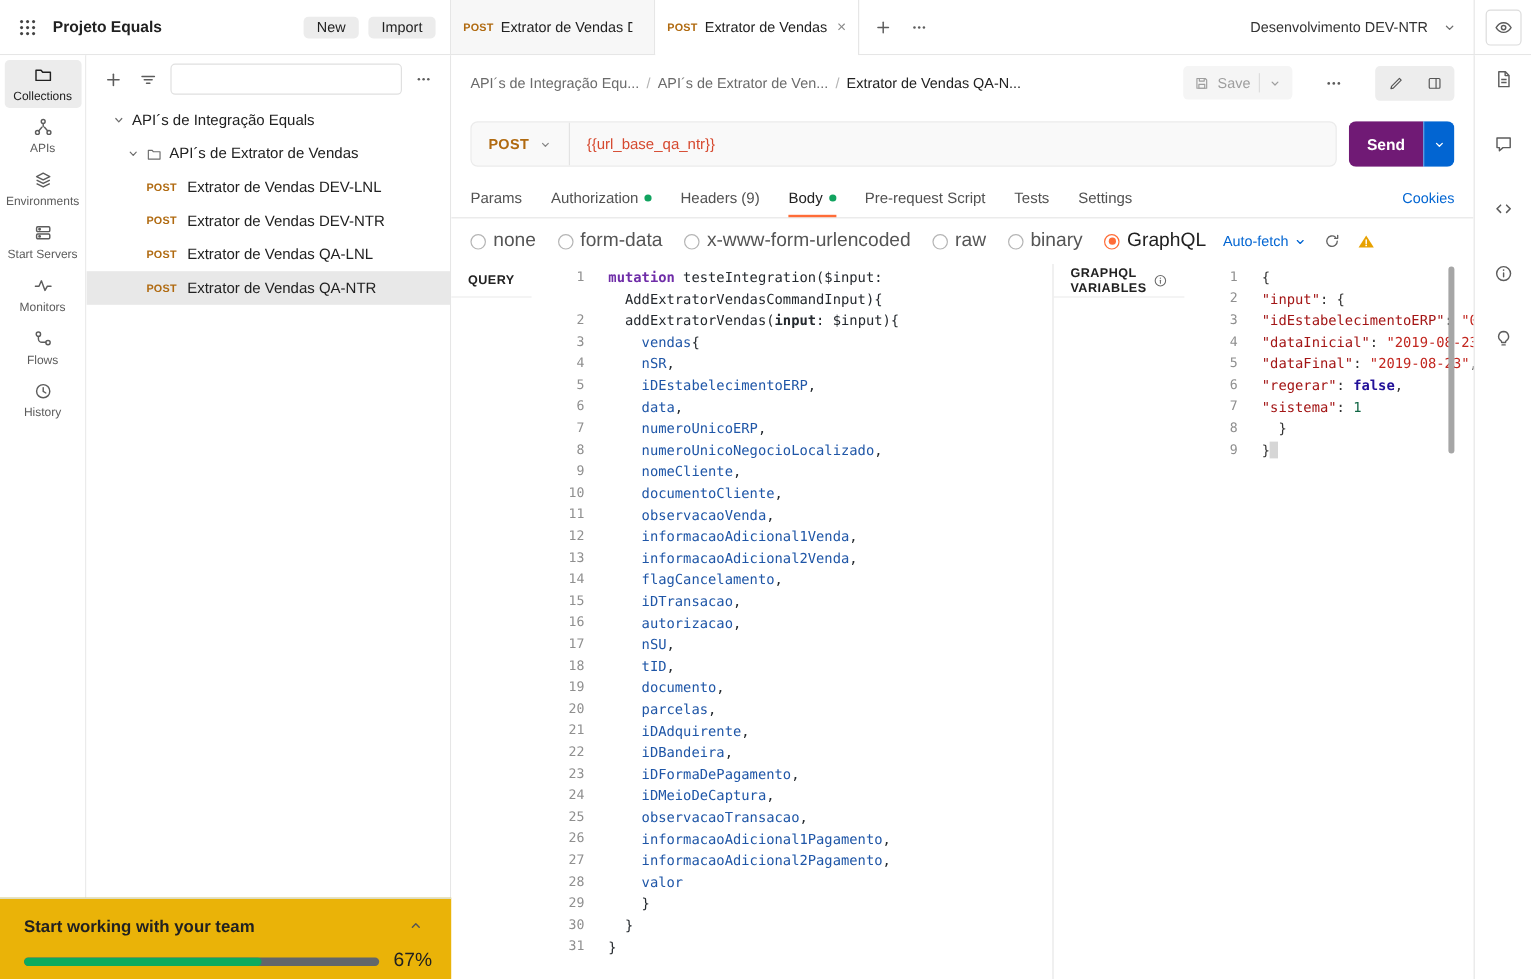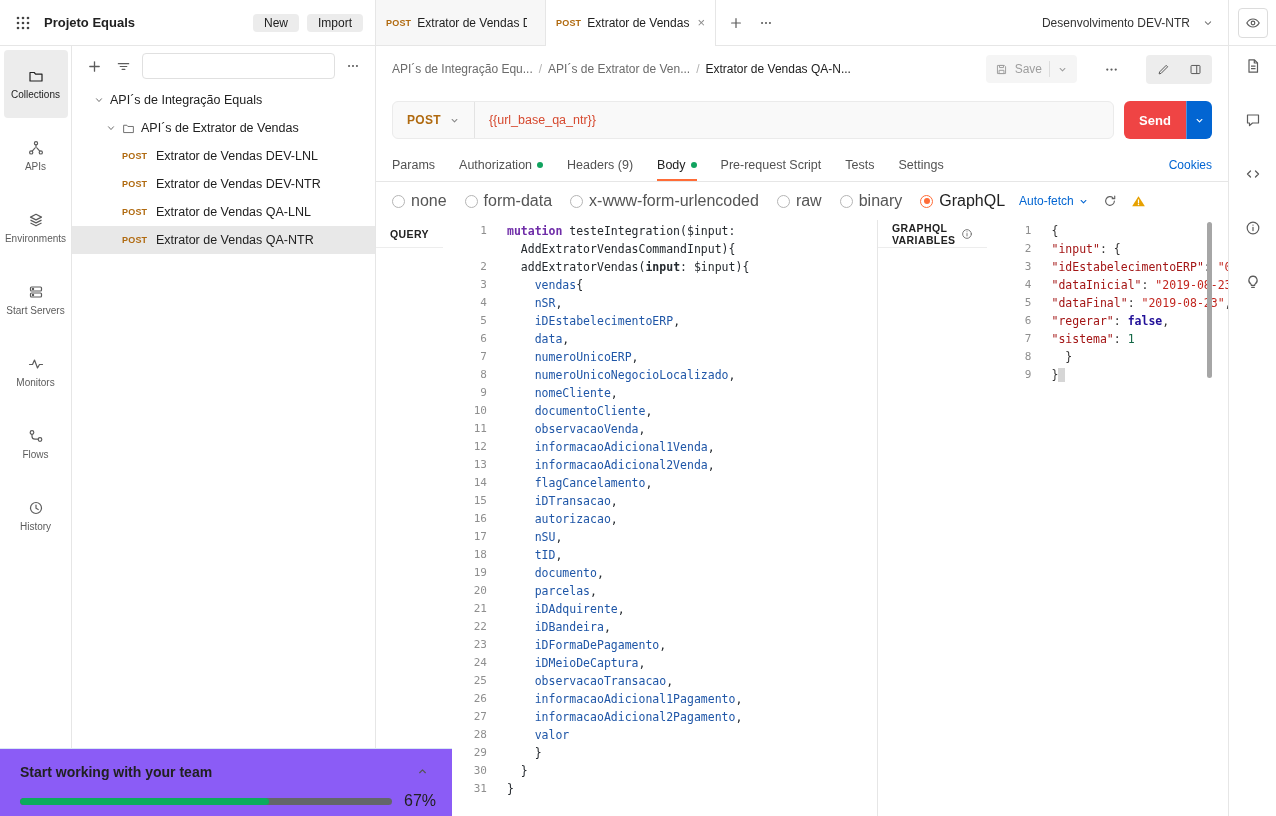--- a/index.html
+++ b/index.html
@@ -26,39 +26,39 @@
   .tab-close { margin-left:auto; color:#8a8a8a; font-size:13px; line-height:1; }
   .tab-strip-actions { display:flex; align-items:center; gap:10px; padding:0 10px; }
   .tb-env { margin-left:auto; display:flex; align-items:center; gap:12px; padding:0 14px; font-size:12px; color:#333; }
   .tb-eye { width:48px; flex:0 0 48px; border-left:1px solid #e6e6e6; display:flex; align-items:center; justify-content:center; }
   .eye-btn { width:30px; height:30px; border:1px solid #dcdcdc; background:#fff; border-radius:4px; display:flex; align-items:center; justify-content:center; color:#5c5c5c; }
 
   
   .ws { flex:1; display:flex; min-height:0; position:relative; }
 
   .rail { width:72px; flex:0 0 72px; border-right:1px solid #e6e6e6; padding-top:4px; display:flex; flex-direction:column; align-items:center; background:#fff; }
-  .rail-item { width:64px; height:68px; margin-bottom:4px; border-radius:4px; display:flex; flex-direction:column; align-items:center; justify-content:center; gap:5px; color:#5c5c5c; }
+  .rail-item { width:64px; height:40px; margin-bottom:4px; border-radius:4px; display:flex; flex-direction:column; align-items:center; justify-content:center; gap:5px; color:#5c5c5c; }
   .rail-item.active { background:#ececec; color:#212121; }
   .rail-label { font-size:10px; text-align:center; line-height:11px; }
 
   .sidebar { width:304px; flex:0 0 304px; border-right:1px solid #e6e6e6; display:flex; flex-direction:column; background:#fff; }
   .sb-toolbar { height:36px; flex:0 0 36px; display:flex; align-items:center; gap:8px; padding:4px 12px 0; }
   .sb-search { flex:1; height:26px; border:1px solid #e0e0e0; border-radius:4px; background:#fff; font-family:inherit; font-size:12px; padding:0 8px; outline:none; color:#212121; }
   .tree { flex:1; overflow:hidden; padding-top:4px; font-size:12.5px; }
   .tree-row { height:28px; display:flex; align-items:center; gap:6px; padding-right:8px; white-space:nowrap; overflow:hidden; }
   .tree-row.depth-root { padding-left:22px; }
   .tree-row.depth-folder { padding-left:34px; }
   .tree-row.depth-request { padding-left:50px; }
   .tree-row.selected { background:#e8e8e8; }
   .tree-label { overflow:hidden; text-overflow:ellipsis; }
   .method-label { font-size:9px; font-weight:700; color:#b06a10; width:28px; flex:0 0 28px; letter-spacing:.2px; }
   .chev { color:#6e6e6e; flex:0 0 auto; }
 
   
-  .team-banner { position:absolute; left:0; bottom:0; width:452px; height:68px; background:#8b5cf6; border-top:1px solid #d8e8f4; padding:13px 20px 0; z-index:5; }
+  .team-banner { position:absolute; left:0; bottom:0; width:376px; height:68px; background:#eab308; border-top:1px solid #d8e8f4; padding:13px 20px 0; z-index:5; }
   .banner-top { display:flex; align-items:center; }
   .banner-title { font-size:14px; font-weight:700; color:#212121; }
   .banner-collapse { margin-left:auto; color:#555; }
   .banner-progress { display:flex; align-items:center; gap:12px; margin-top:11px; }
   .progress-track { flex:1; height:7px; border-radius:4px; background:#63666a; overflow:hidden; }
   .progress-fill { height:100%; background:#0cab5e; border-radius:4px; }
   .progress-label { font-size:16px; color:#212121; width:28px; }
 
   
   .main { flex:1; min-width:0; display:flex; flex-direction:column; background:#fff; overflow:hidden; }
@@ -73,21 +73,21 @@
   .icon-pair { background:#ededed; border-radius:4px; padding:2px; display:flex; gap:2px; }
   .icon-pair button { width:30px; height:25px; border:none; background:transparent; border-radius:3px; display:flex; align-items:center; justify-content:center; color:#555; }
 
   .url-row { height:56px; flex:0 0 56px; display:flex; align-items:center; gap:10px; padding:0 16px; }
   .url-box { flex:1; height:38px; background:#f9f9f9; border:1px solid #ebebeb; border-radius:6px; display:flex; align-items:stretch; overflow:hidden; }
   .method-select { display:flex; align-items:center; gap:8px; padding:0 14px; border-right:1px solid #e3e3e3; }
   .method-text { font-size:12px; font-weight:700; color:#b06a10; letter-spacing:.3px; }
   .url-input { flex:1; display:flex; align-items:center; padding:0 14px; }
   .url-var { color:#d6492f; font-size:12.5px; }
   .send-group { display:flex; height:38px; border-radius:6px; overflow:hidden; }
-  .send-btn { width:62px; border:none; background:#ef4444; color:#fff; font-size:13px; font-weight:700; font-family:inherit; }
+  .send-btn { width:62px; border:none; background:#701a75; color:#fff; font-size:13px; font-weight:700; font-family:inherit; }
   .send-caret { width:26px; border:none; background:#0265d2; color:#fff; border-left:1px solid rgba(255,255,255,.3); display:flex; align-items:center; justify-content:center; }
 
   .req-tabs { height:34px; flex:0 0 34px; display:flex; align-items:stretch; padding:0 16px; border-bottom:1px solid #e6e6e6; }
   .rt-list { display:flex; align-items:stretch; gap:24px; }
   .req-tab { display:flex; align-items:center; gap:5px; font-size:12.5px; color:#525252; position:relative; }
   .req-tab.active { color:#212121;text-align:center; }
   .req-tab.active::after { content:""; position:absolute; left:0; right:0; bottom:0; height:2px; background:#ff6c37; }
   .dot { width:6px; height:6px; border-radius:50%; background:#11a35f; display:none; }
   .dot.show { display:inline-block; }
   .cookies { margin-left:auto; align-self:center; color:#0265d2; font-size:12px; }

